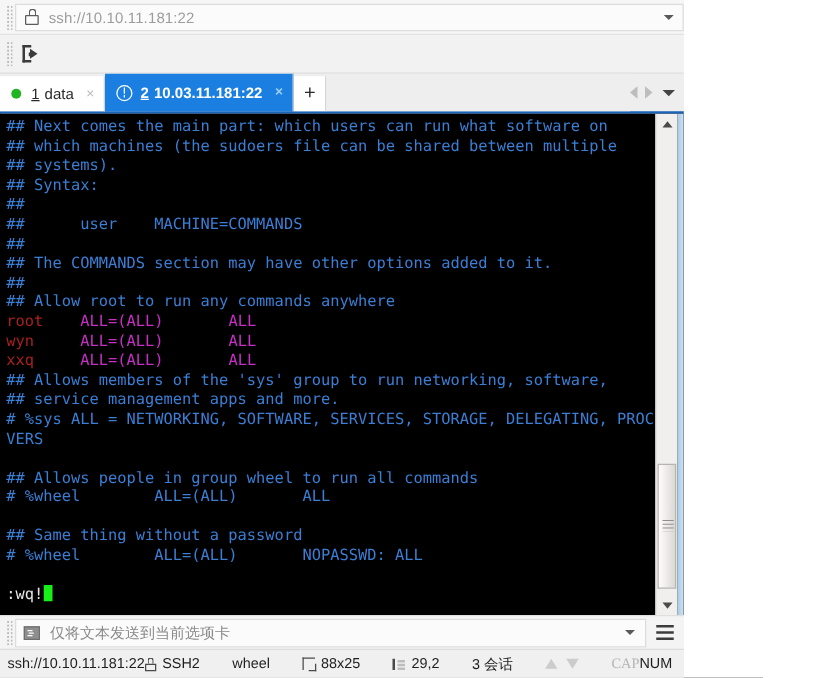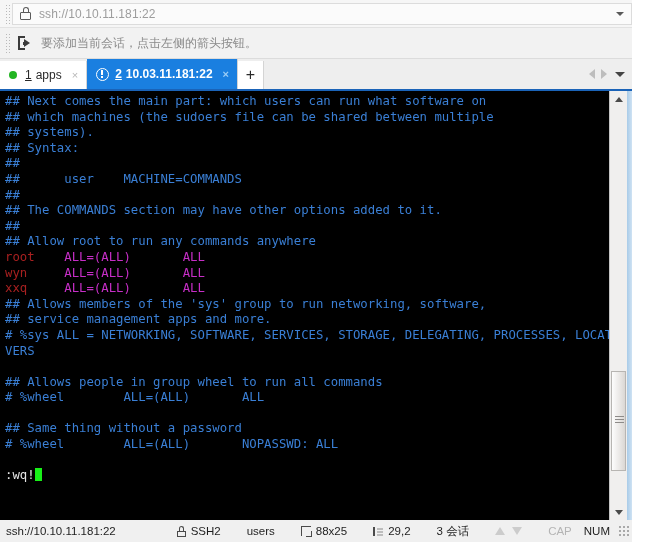--- a/index.html
+++ b/index.html
@@ -7,21 +7,21 @@
     background: #ffffff;
   }
   body {
     width: 660px; height: 542px;
     font-family: "Liberation Sans", sans-serif;
     font-size: 12px;
     color: #000;
     overflow: hidden;
   }
   .app {
-    width: 632px; height: 542px;
+    width: 547px; height: 542px;
     position: relative;
     background: #f0f0f0;
     display: flex;
     flex-direction: column;
     box-sizing: border-box;
   }
 
   
   .addr-row {
     height: 28px;
@@ -466,21 +466,21 @@
     border-left: 5px solid transparent;
     border-right: 5px solid transparent;
     border-bottom: 8px solid #cccccc;
   }
   .arr-dn {
     width: 0; height: 0;
     border-left: 5px solid transparent;
     border-right: 5px solid transparent;
     border-top: 8px solid #cccccc;
   }
-  .st-cap { color: #b4b4b4; margin-right: 12px; }
+  .st-cap { color: #b4b4b4; margin-right: 0; font-family: Liberation Serif, serif; }
   .st-num { color: #1e1e1e; margin-right: 6px; }
   .resize-grip {
     width: 12px; height: 12px;
     background-image: radial-gradient(#a9a9a9 38%, transparent 40%);
     background-size: 4px 4px;
     margin-left: 2px;
   }
 </style>
 </head>
 <body>
@@ -500,30 +500,29 @@
   </div>
 
   <div class="hint-row">
     <div class="grip"></div>
     <div class="hint-body">
       <span class="arrow-btn-icon">
         <span class="page"></span>
           <span class="arrbar"></span>
           <span class="arr"></span>
       </span>
-      <span class="hint-text">要添加当前会话，点击左侧的箭头按钮。</span>
     </div>
   </div>
 
   <div class="tab-row">
 
     <div class="tab inactive">
       <span class="dot"></span>
       <span class="idx">1</span>
-      <span>apps</span>
+      <span>data</span>
       <span class="close">×</span>
     </div>
 
     <div class="tab active">
       <span class="warn-icon"></span>
       <span class="idx">2</span>
       <span>10.03.11.181:22</span>
       <span class="close">×</span>
     </div>
 
@@ -545,35 +544,48 @@
       <div class="sb-thumb">
           <span class="grips"></span>
         </div>
       <div class="sb-down">
           <i></i>
         </div>
     </div>
     <div class="sb-right-edge"></div>
   </div>
 
+  <div class="send-row">
+    <div class="grip"></div>
+    <div class="send-field">
+      <span class="send-icon"></span>
+      <span class="send-text">仅将文本发送到当前选项卡</span>
+      <span class="send-caret"></span>
+    </div>
+    <div class="hamburger">
+      <span></span>
+        <span></span>
+        <span></span>
+    </div>
+  </div>
 
   <div class="status-row">
     <span class="st-url">ssh://10.10.11.181:22</span>
     <span class="st-spacer"></span>
 
     <span class="st-item">
       <span class="st-ico ico-lock2">
           <span class="s"></span>
           <span class="b"></span>
         </span>
       <span>SSH2</span>
     </span>
 
     <span class="st-item">
-      <span>users</span>
+      <span>wheel</span>
     </span>
 
     <span class="st-item">
       <span class="st-ico ico-size"></span>
       <span>88x25</span>
     </span>
 
     <span class="st-item">
       <span class="st-ico ico-cursorpos"></span>
       <span>29,2</span>

